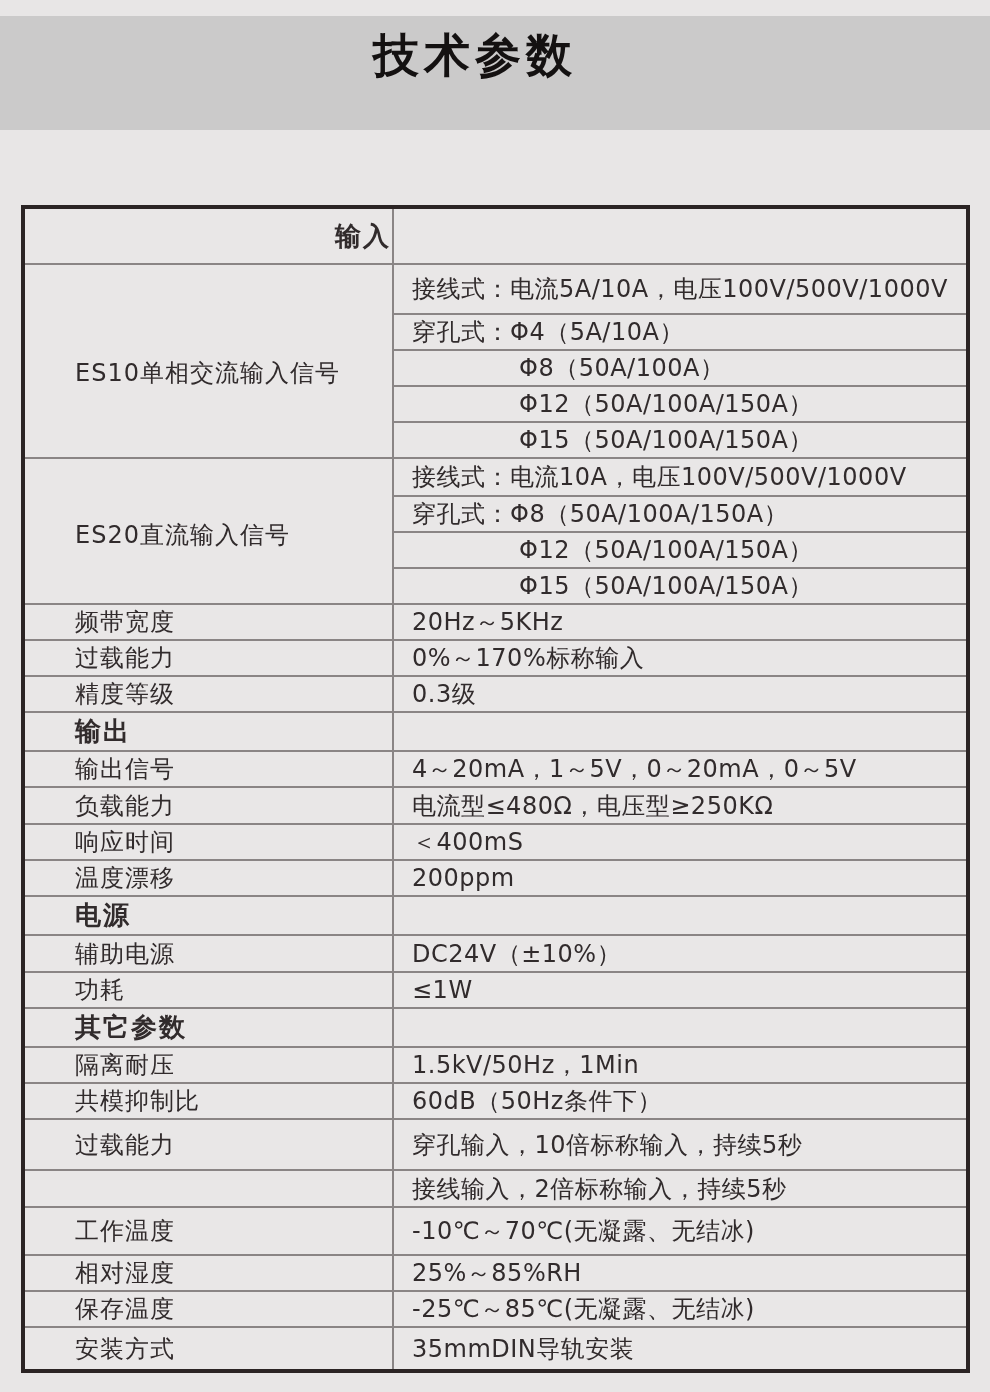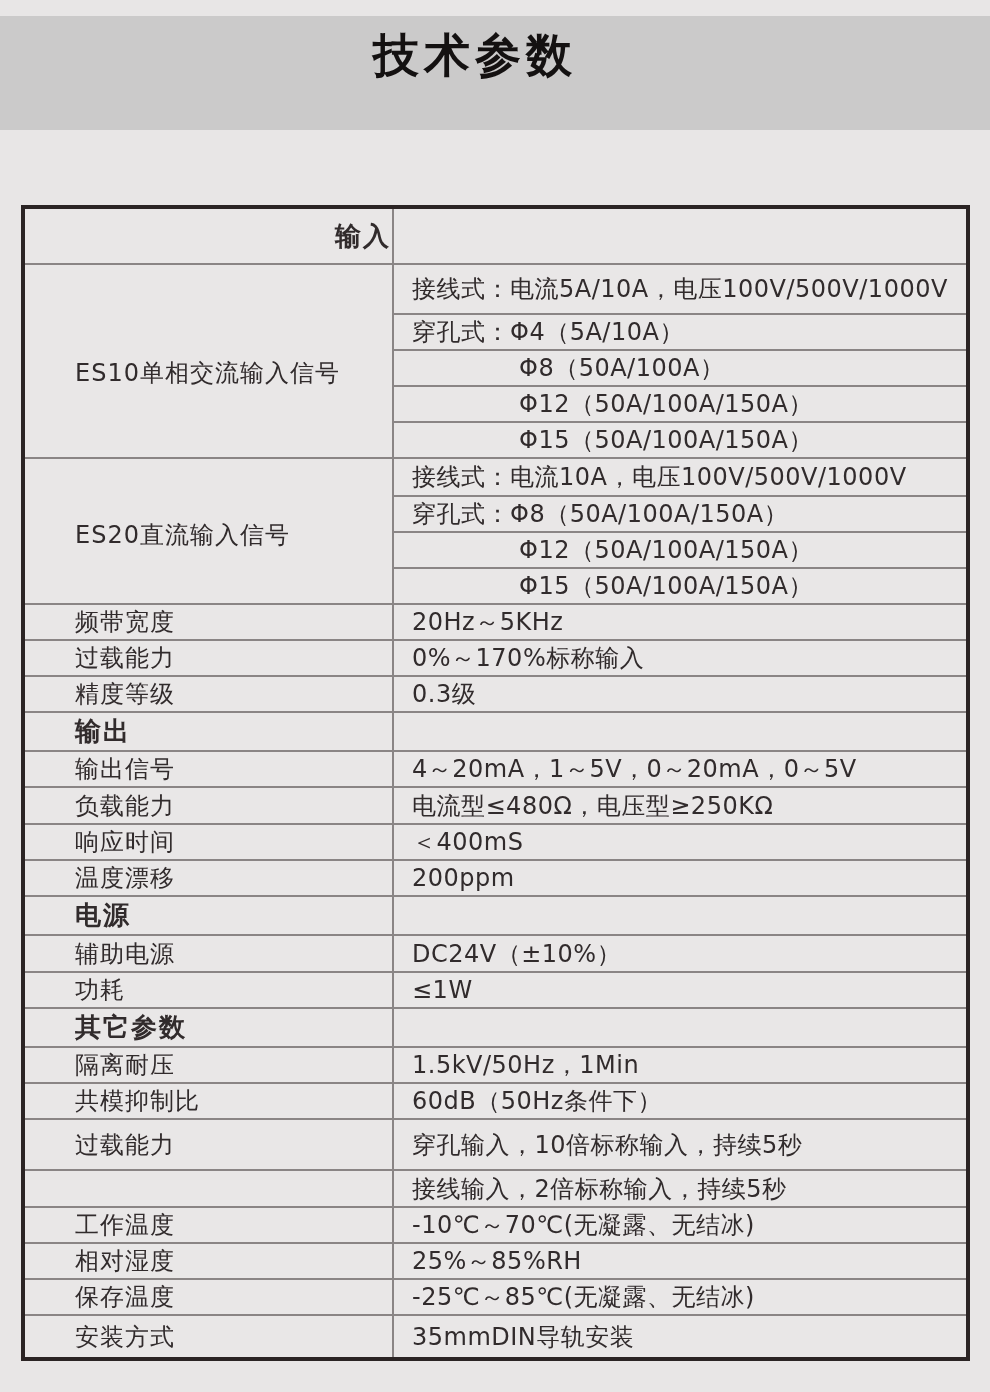--- a/index.html
+++ b/index.html
@@ -185,21 +185,21 @@
         </tr>
         <tr>
           <td class="lbl" style="height: 51px;">过载能力</td>
           <td class="val"><span>穿孔输入，10倍标称输入，持续5秒</span></td>
         </tr>
         <tr>
           <td class="lbl" style="height: 37px;"></td>
           <td class="val"><span>接线输入，2倍标称输入，持续5秒</span></td>
         </tr>
         <tr>
-          <td class="lbl" style="height: 36px; border-radius: 18px;">工作温度</td>
+          <td class="lbl" style="height: 48px; border-radius: 18px;">工作温度</td>
           <td class="val"><span>-10℃～70℃(无凝露、无结冰)</span></td>
         </tr>
         <tr>
           <td class="lbl" style="height: 35px;">相对湿度</td>
           <td class="val"><span>25%～85%RH</span></td>
         </tr>
         <tr>
           <td class="lbl" style="height: 36px;">保存温度</td>
           <td class="val"><span>-25℃～85℃(无凝露、无结冰)</span></td>
         </tr>

